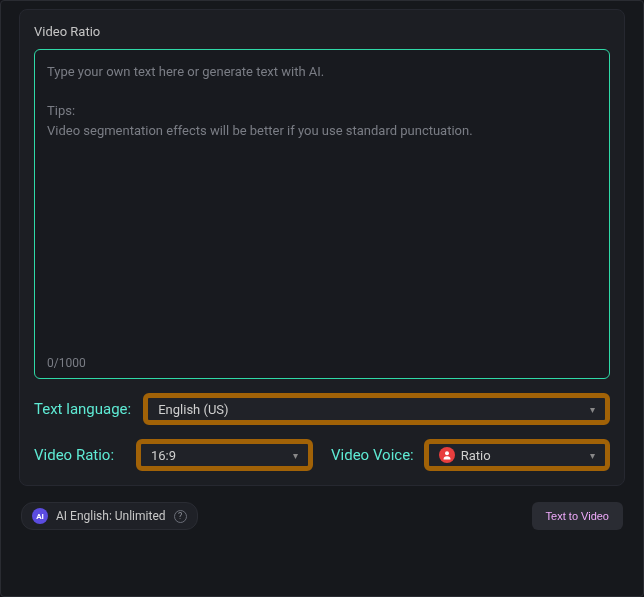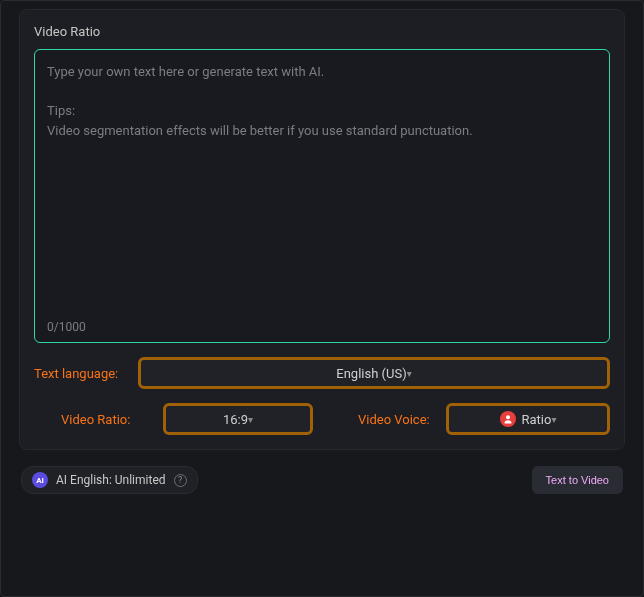--- a/index.html
+++ b/index.html
@@ -65,21 +65,21 @@
     padding: 6px 12px;
     font-size: 12px;
     border-radius: 6px;
     cursor: pointer;
   }
 
   .textbox {
     border: 1px solid #2fd9a7;
     border-radius: 6px;
     background: #181a1f;
-    height: 294px;
+    height: 330px;
     display: flex;
     flex-direction: column;
     padding: 12px 12px 8px 12px;
     position: relative;
   }
   .textbox textarea {
     flex: 1;
     width: 100%;
     background: transparent;
     border: none;
@@ -101,34 +101,34 @@
   }
 
   .form-row {
     display: flex;
     align-items: center;
     margin-top: 14px;
     gap: 12px;
   }
   .form-row.split { gap: 18px; }
   .form-label {
-    font-size: 13px;
-    color: #f97316;
+    font-size: 15px;
+    color: #5eead4;
     min-width: 92px;
   }
   .form-label.narrow { min-width: 78px; }
   .select {
     flex: 1;
     background: #202228;
-    border: 3px solid #a16207;
+    border: 5px solid #a16207;
     border-radius: 6px;
     height: 32px;
     display: flex;
     align-items: center;
-    justify-content: center;
+    justify-content: space-between;
     padding: 0 10px;
     cursor: pointer;
     font-size: 13px;
     color: #cfcfcf;
   }
   .chevron {
     font-size: 10px;
     color: #888;
   }
   .select .avatar {
@@ -137,21 +137,21 @@
     background: #e83e3e;
     display: inline-flex;
     align-items: center;
     justify-content: center;
     margin-right: 6px;
     flex-shrink: 0;
   }
   .select .avatar svg { width: 10px; height: 10px; }
   .select .sel-left { display: flex; align-items: center; }
 
-  .half { display: flex; align-items: center; flex: 1; gap: 10px; margin-left: 27px; }
+  .half { display: flex; align-items: center; flex: 1; gap: 10px; }
 
   .footer {
     display: flex;
     align-items: center;
     justify-content: space-between;
     padding: 6px 20px 20px 20px;
   }
   .credits-pill {
     display: flex;
     align-items: center;

